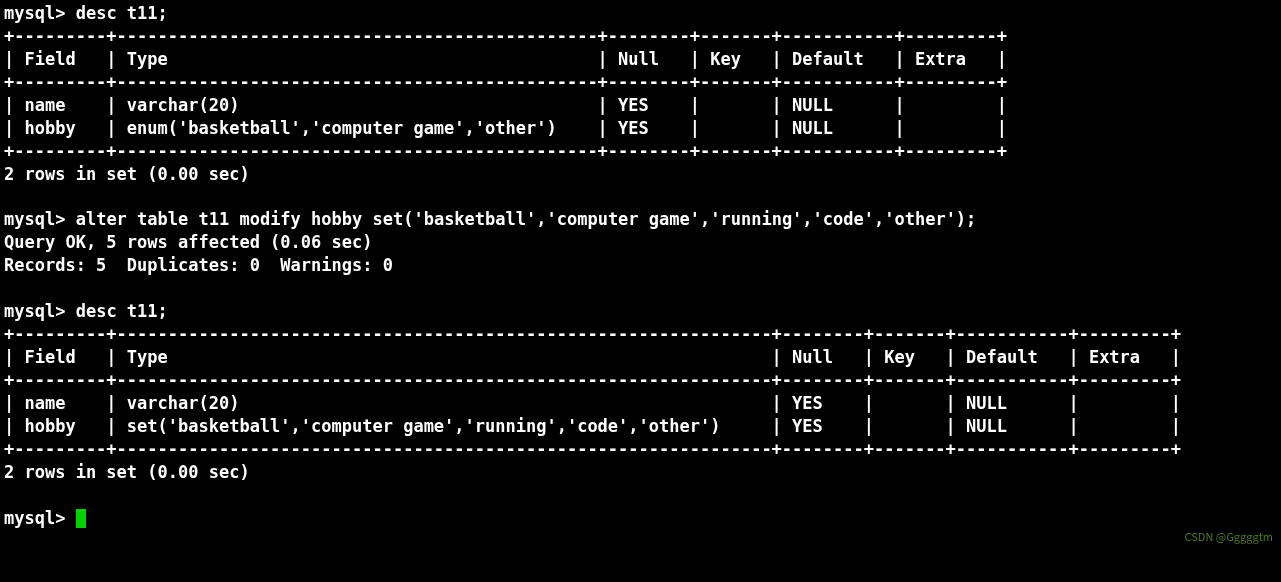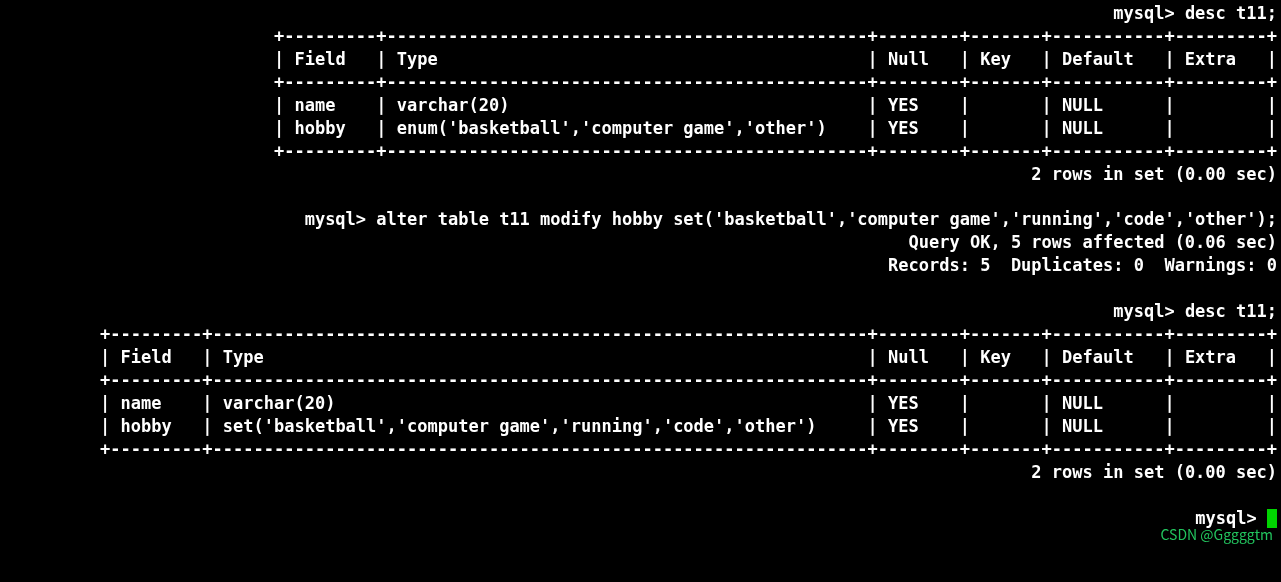--- a/index.html
+++ b/index.html
@@ -11,40 +11,39 @@
     font-size: 17px;
     line-height: 1.35;
     font-weight: 600;
   }
   .terminal {
     width: 1281px;
     height: 548px;
     padding: 2px 4px;
     position: relative;
     overflow: hidden;
-    text-align: right;
   }
   pre {
     margin: 0;
     font-family: inherit;
     white-space: pre;
   }
   .cursor {
     display: inline-block;
     width: 10px;
     height: 1.1em;
     background: #00d400;
     vertical-align: text-bottom;
   }
   .watermark {
     position: absolute;
     right: 8px;
     bottom: 4px;
-    color: #22c55e;
-    font-size: 14px;
+    color: #4d7c0f;
+    font-size: 11px;
     font-weight: 400;
     font-family: "Microsoft YaHei", "Noto Sans CJK SC", sans-serif;
   }
 </style>
 </head>
 <body>
 
 <div class="terminal">
 <pre><span>mysql&gt;</span> <span>desc t11;</span>
 <span id="t1-border">+---------+-----------------------------------------------+--------+-------+-----------+---------+</span>

